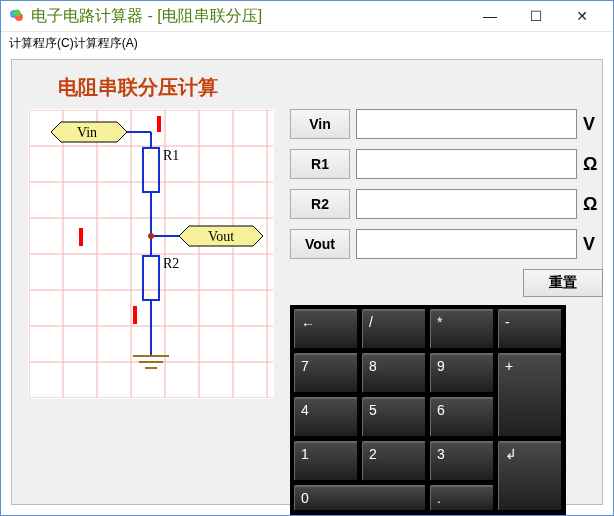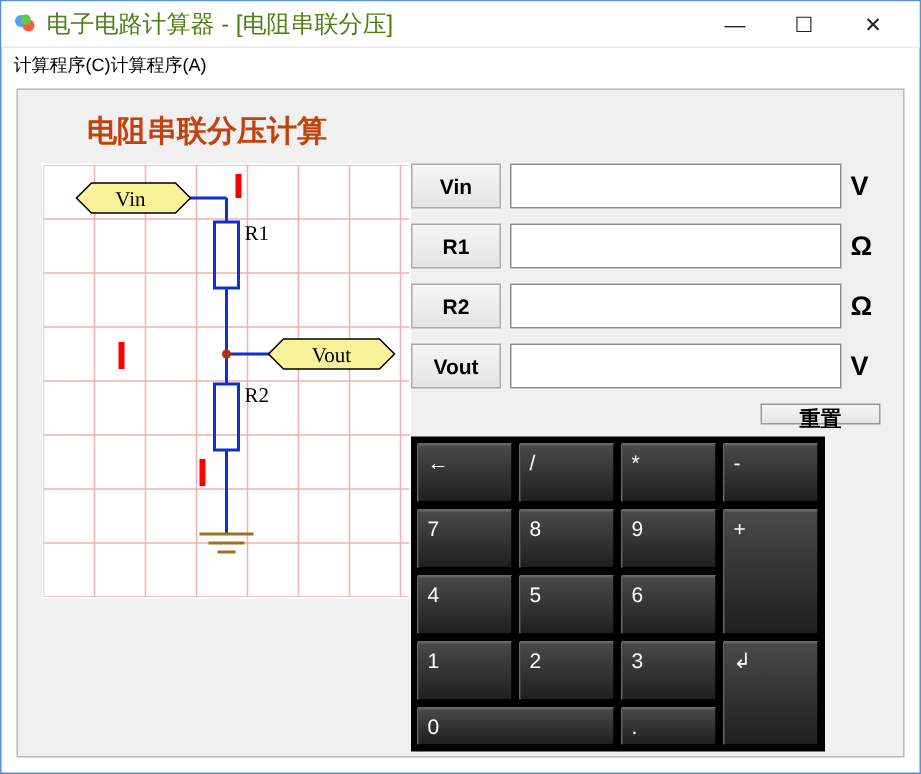--- a/index.html
+++ b/index.html
@@ -5,30 +5,30 @@
 html,body{margin:0;padding:0;font-family:"Microsoft YaHei","SimSun",sans-serif;font-size:12px;background:#fff}
 .window{width:614px;height:516px;border:1px solid #5a8fd8;box-sizing:border-box;position:relative;background:#fff}
 .titlebar{height:30px;display:flex;align-items:center;padding:0 8px;background:#fff;border-bottom:1px solid #e8e8e8}
 .titlebar .app-icon{width:16px;height:16px;margin-right:6px}
 .titlebar .title{flex:1;font-size:16px;color:#4d7c0f}
 .titlebar .win-btn{width:46px;height:30px;display:flex;align-items:center;justify-content:center;font-size:14px;color:#222}
 .menubar{height:22px;display:flex;align-items:center;padding:0 8px;gap:0;font-size:12px;color:#000}
 .menubar span{cursor:default}
 .client{position:absolute;left:10px;right:10px;top:58px;bottom:10px;border:1px solid #bcbcbc;background:#f0f0f0;padding:10px 16px;box-sizing:border-box}
 .heading{font-size:20px;font-weight:bold;color:#c2410c;margin:4px 0 8px 30px}
-.content{display:flex;gap:0}
+.content{display:flex;gap:16px}
 .diagram{width:244px;height:288px;background:#fff;border:1px solid #fff;position:relative;flex-shrink:0}
 .diagram svg{position:absolute;top:0;left:0}
 .form{flex:1}
 .row{display:flex;align-items:center;margin-bottom:10px}
 .row .lblbtn{width:60px;height:30px;background:linear-gradient(#f6f6f6,#e4e4e4);border:1px solid #aaa;font-size:14px;font-weight:bold;display:flex;align-items:center;justify-content:center;box-sizing:border-box}
 .row input{flex:1;height:30px;border:1px solid #8b8b8b;margin:0 6px;font-size:16px;padding:0 6px;box-sizing:border-box;background:#fff}
 .row .unit{width:20px;font-size:18px;font-weight:bold;text-align:left}
 .reset-row{display:flex;justify-content:flex-end;margin:6px 0 8px 0}
-.reset-btn{width:80px;height:14px;background:linear-gradient(#f6f6f6,#e4e4e4);border:1px solid #999;font-size:14px;font-weight:bold}
+.reset-btn{width:80px;height:28px;background:linear-gradient(#f6f6f6,#e4e4e4);border:1px solid #999;font-size:14px;font-weight:bold}
 .keypad{background:#000;padding:4px;display:grid;grid-template-columns:repeat(4,64px);grid-template-rows:repeat(4,40px);gap:4px;width:max-content}
 .key{background:linear-gradient(#4a4a4a,#1f1f1f);border:1px solid #000;border-top-color:#6a6a6a;border-left-color:#6a6a6a;color:#fff;font-size:18px;display:flex;align-items:center;justify-content:center;border-radius:2px;box-shadow:inset 0 1px 0 rgba(255,255,255,.15)}
 .key.lt{align-items:flex-start;justify-content:flex-start;padding:4px 6px;box-sizing:border-box;font-size:14px}
 .key.tall{grid-row:span 2}
 .key.wide{grid-column:span 2}
 </style>
 </head>
 <body>
 
 <div class="window">

